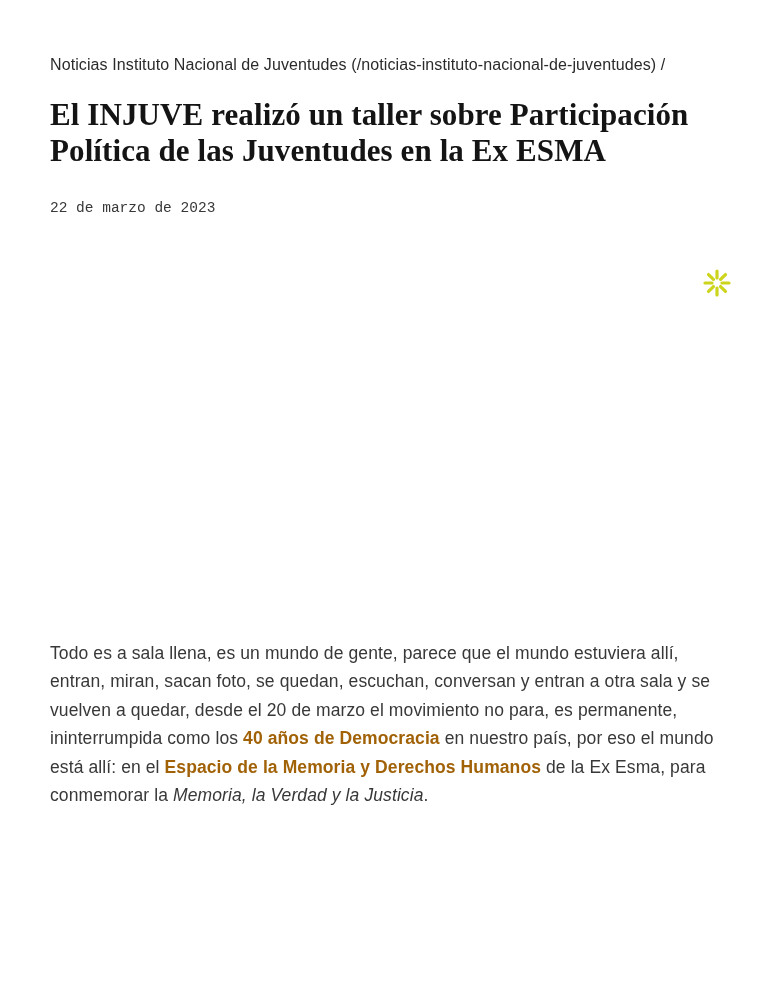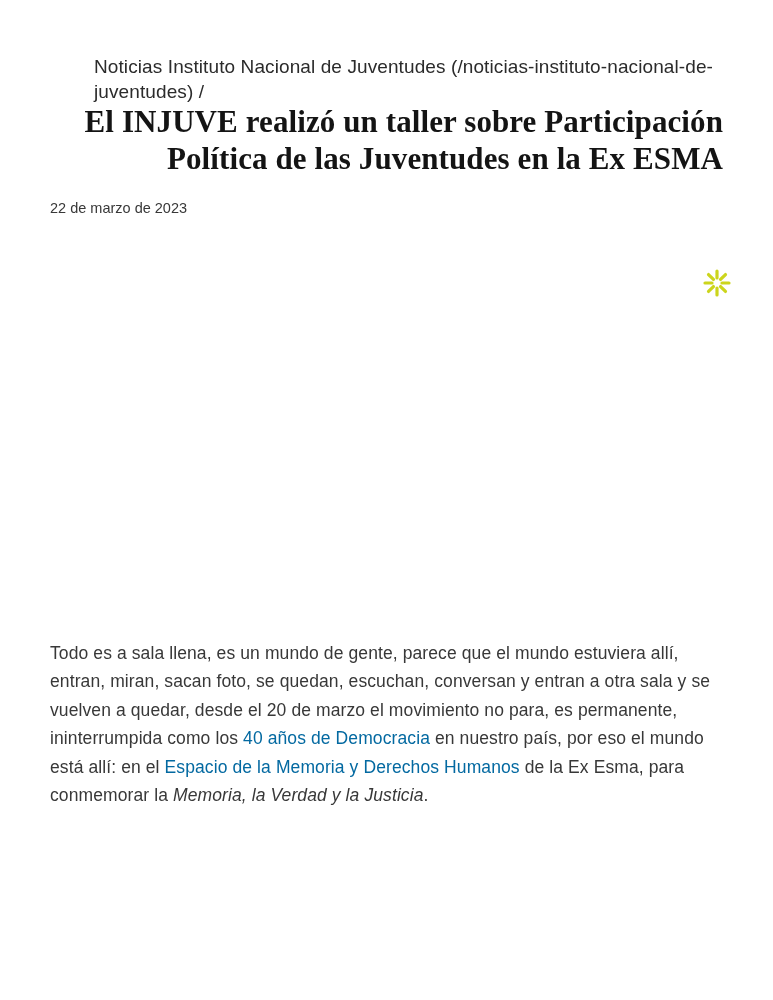--- a/index.html
+++ b/index.html
@@ -14,51 +14,51 @@
     -webkit-font-smoothing: antialiased;
   }
   .container {
     position: absolute;
     left: 50px;
     right: 50px;
     top: 0;
   }
   .breadcrumb {
     margin-top: 55px;
-    font-size: 19px;
+    font-size: 16px;
     line-height: 1.3;
     color: #2b2b2b;
     letter-spacing: 0.1px;
-    margin-left: 44px;
   }
   .breadcrumb a {
     color: #2b2b2b;
     text-decoration: none;
     cursor: pointer;
   }
   .breadcrumb .sep { color: #2b2b2b; }
   h1.title {
+    margin-top: 21px;
     font-family: "Liberation Serif", serif;
     font-weight: 700;
     font-size: 31px;
     line-height: 1.18;
     color: #141414;
     letter-spacing: 0.1px;
-    text-align: right;
   }
   .subtitle {
     margin-top: 17px;
     font-size: 19.5px;
     line-height: 1.55;
     color: #383838;
   }
   .date {
-    margin-top: 22px;
+    margin-top: 30px;
     font-size: 14.5px;
     color: #383838;
+    font-family: Liberation Mono, monospace;
   }
   .image-area {
     position: relative;
     margin-top: 20px;
     height: 395px;
     background: #ffffff;
   }
   .spinner {
     position: absolute;
     top: 33px;
@@ -66,21 +66,21 @@
     width: 28px;
     height: 28px;
   }
   .paragraph {
     margin-top: 8px;
     font-size: 17.5px;
     line-height: 28.5px;
     color: #383838;
     letter-spacing: 0.1px;
   }
-  .paragraph strong { font-weight: 400; color: #0369a1; }
+  .paragraph strong { font-weight: 700; color: #a16207; }
   .paragraph em { }
 </style>
 </head>
 <body>
 
 <div class="container">
 
   <nav class="breadcrumb">
     <a>Noticias Instituto Nacional de Juventudes (/noticias-instituto-nacional-de-juventudes)</a>
     <span class="sep">/</span>

